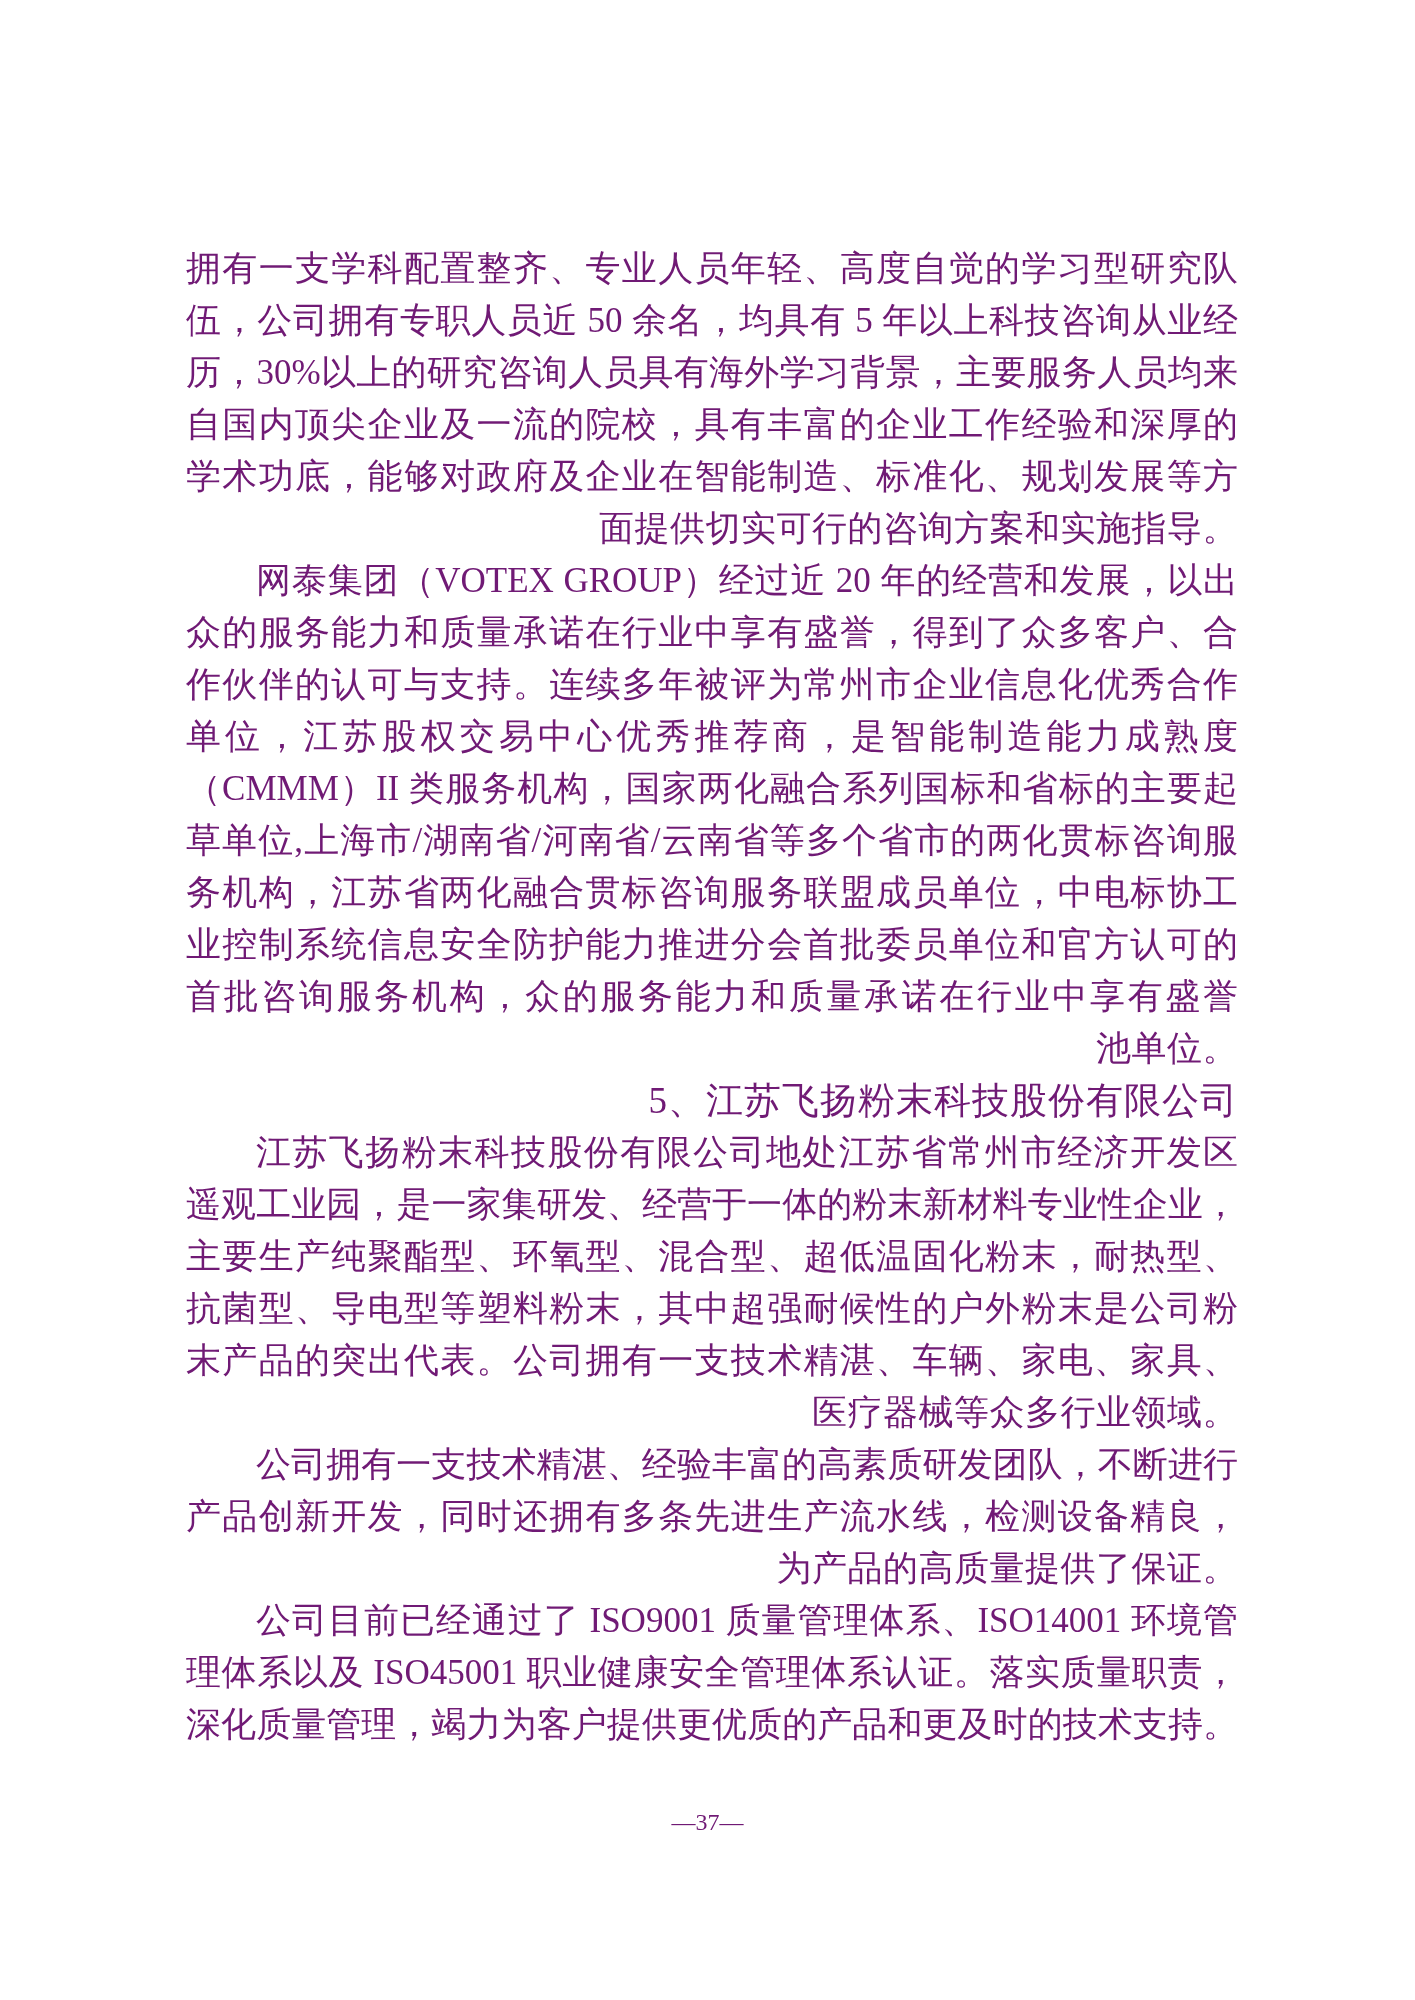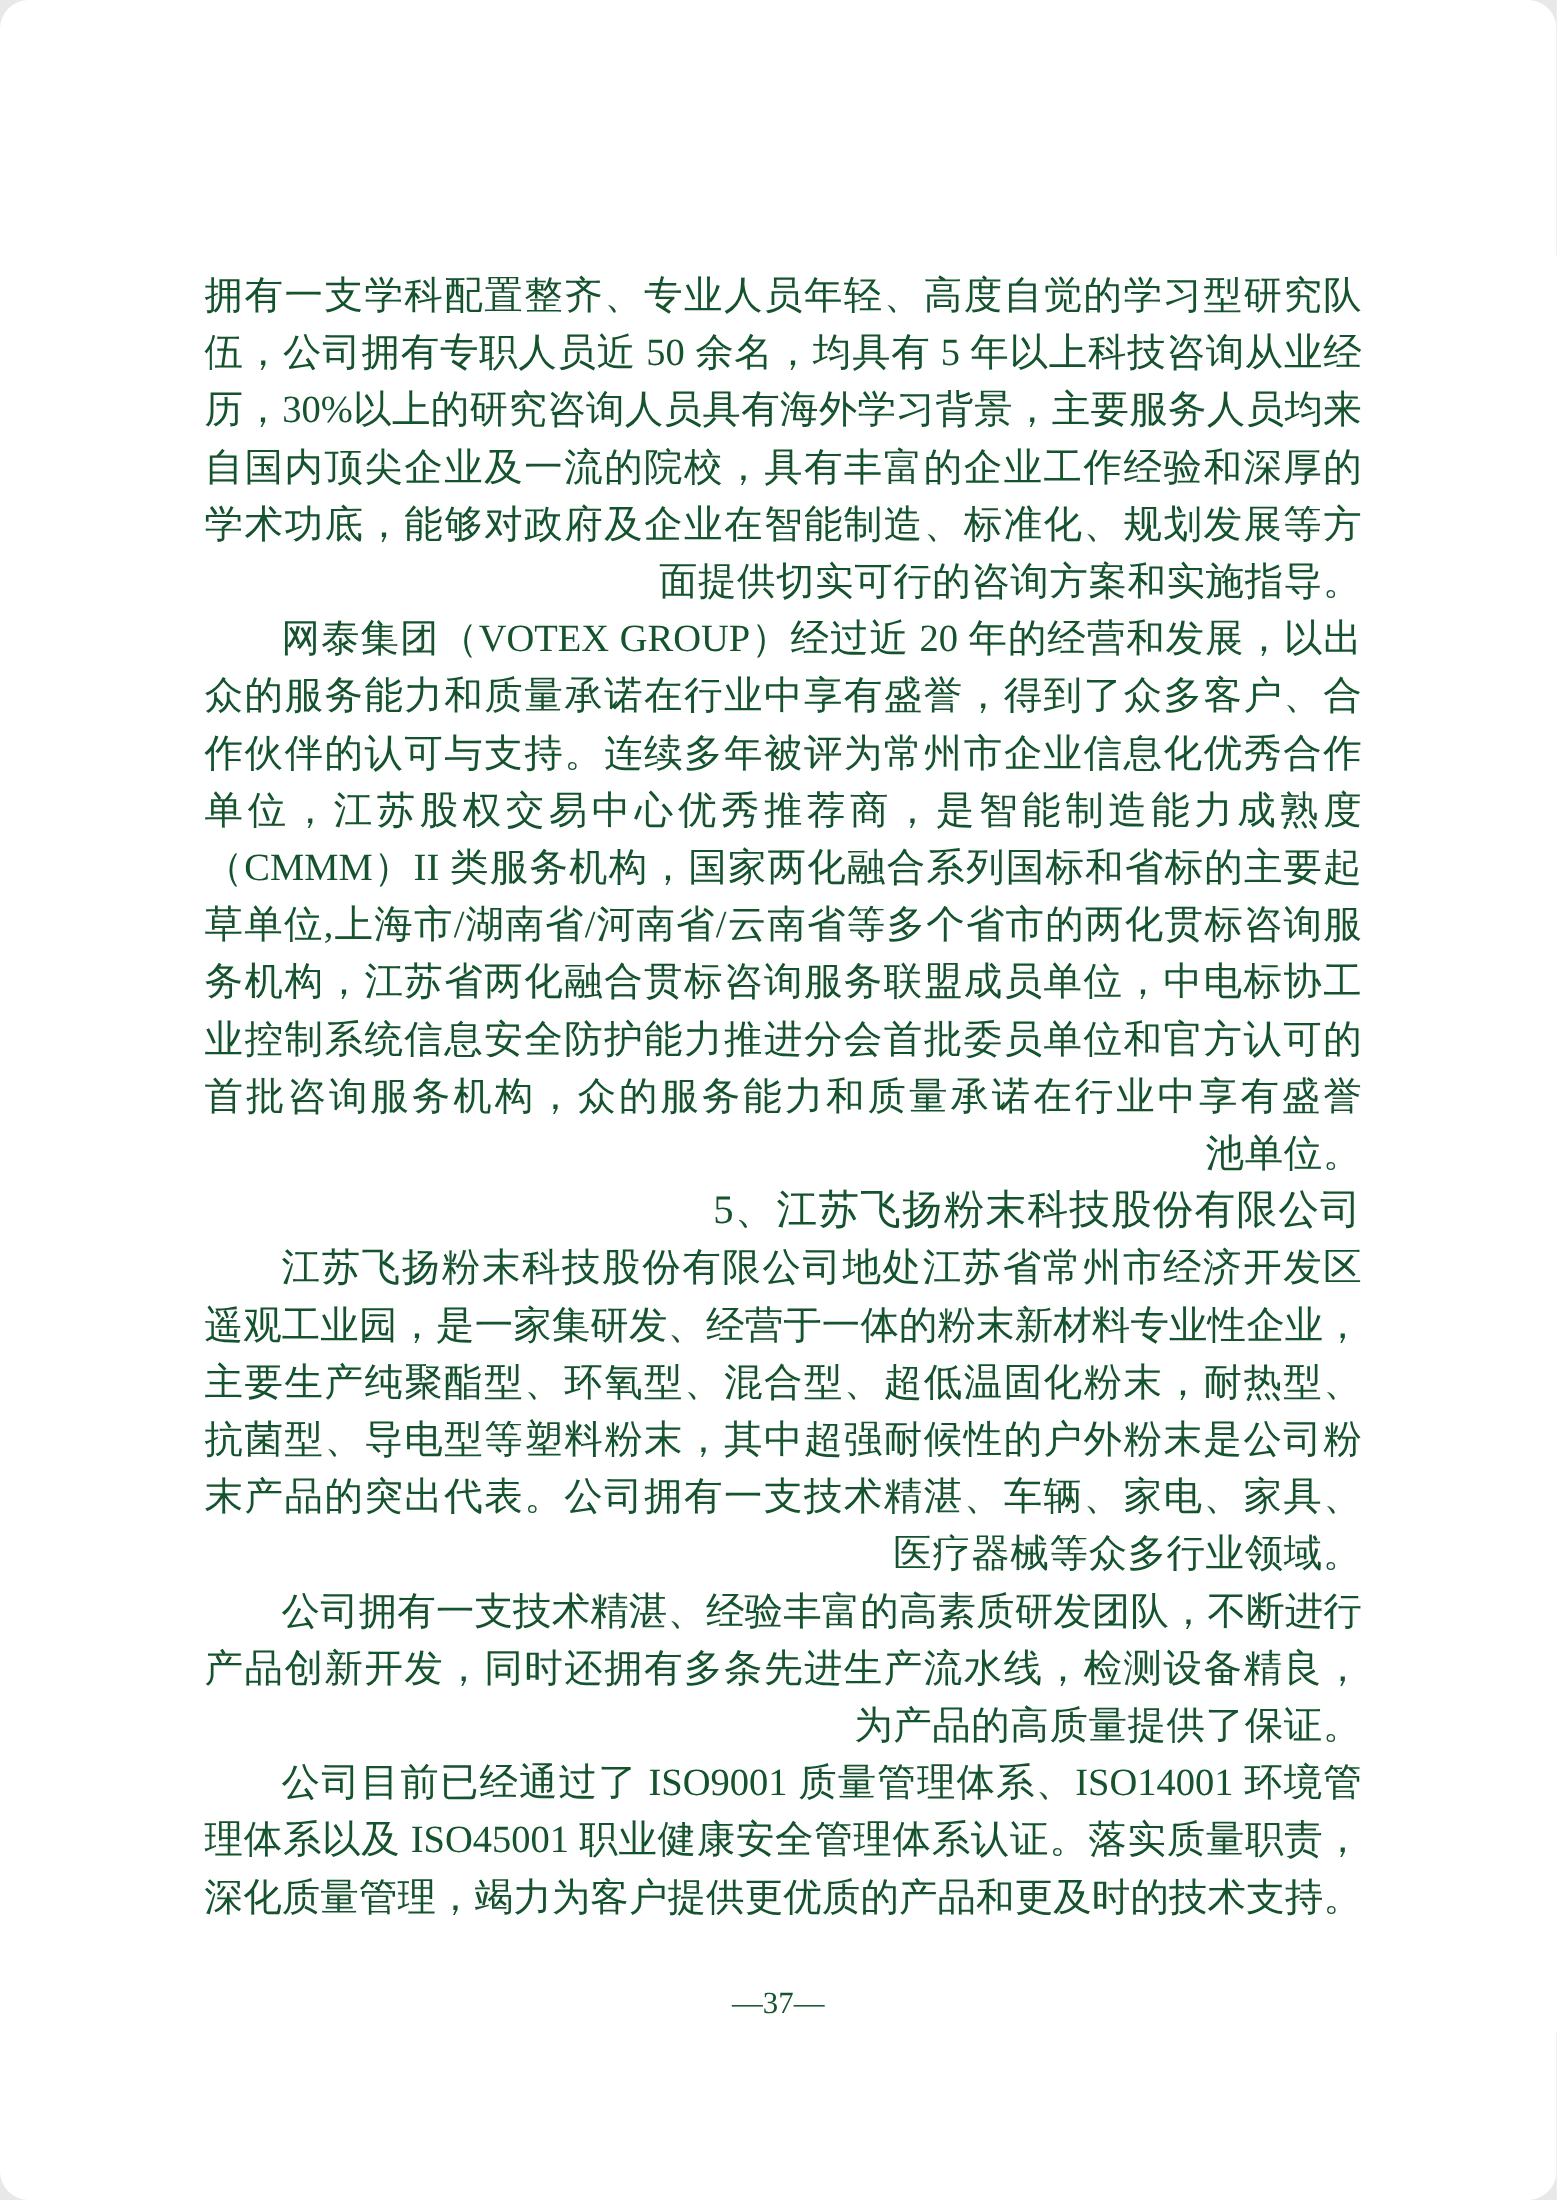--- a/index.html
+++ b/index.html
@@ -7,23 +7,22 @@
     padding: 0;
     background: #e8e8e8;
   }
   .page {
     position: relative;
     width: 1415px;
     height: 2000px;
     margin: 0 auto;
     background: #ffffff;
     font-family: "Liberation Serif", "DejaVu Serif", serif;
-    color: #14532d;
+    color: #701a75;
     overflow: hidden;
-    border-radius: 26px;
   }
   .content {
     position: absolute;
     left: 186px;
     top: 243px;
     width: 1052px;
   }
   .line {
     font-size: 35px;
     line-height: 52px;
@@ -47,21 +46,21 @@
     font-weight: normal;
     font-size: 37px;
     letter-spacing: 1px;
   }
   .page-number {
     position: absolute;
     top: 1800px;
     left: 0;
     width: 100%;
     text-align: center;
-    font-size: 28px;
+    font-size: 24px;
     line-height: 44px;
   }
 </style>
 </head>
 <body>
 
 <div class="page">
   <div class="content" id="content">
       <div class="line stretch">拥有一支学科配置整齐、专业人员年轻、高度自觉的学习型研究队</div>
       <div class="line stretch">伍，公司拥有专职人员近 50 余名，均具有 5 年以上科技咨询从业经</div>

